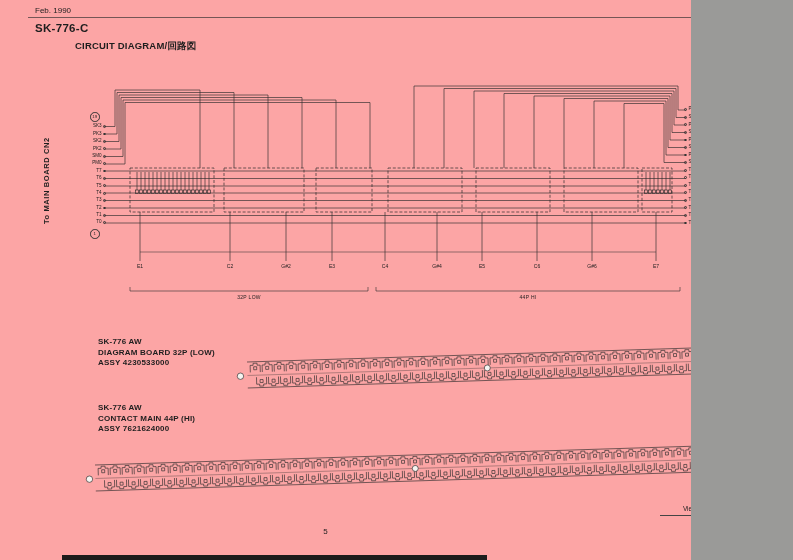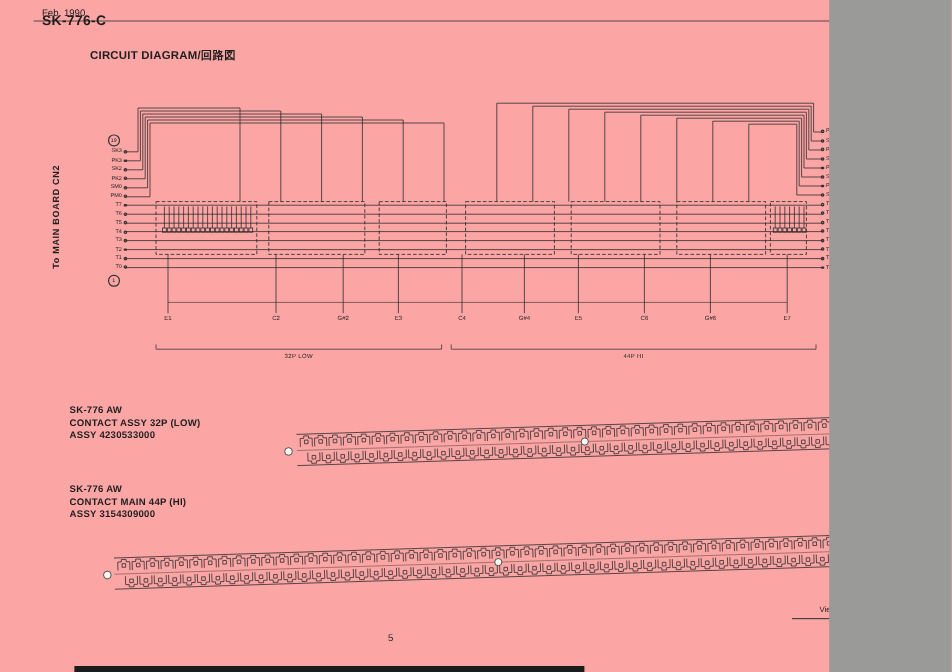--- a/index.html
+++ b/index.html
@@ -4,21 +4,21 @@
 <style>
   * { margin:0; padding:0; box-sizing:border-box; }
   html,body { width:793px; height:560px; }
   body { font-family:"Liberation Sans", sans-serif; background:#9a9a98; }
   .page { position:relative; width:691px; height:560px; background:#fca5a5; color:#1e1e1e; overflow:hidden; }
   .abs { position:absolute; }
   svg.lineart { position:absolute; left:0; top:0; }
 
   .date-label { left:35px; top:6px; font-size:8px; }
   .model-label { left:0; right:0; top:5px; text-align:center; font-size:9px; font-weight:bold; letter-spacing:1.5px; }
-  .title-code { left:35px; top:12px; font-size:11.5px; font-weight:bold; letter-spacing:0.3px; }
+  .title-code { left:35px; top:22px; font-size:11.5px; font-weight:bold; letter-spacing:0.3px; }
   .title-heading { left:35px; top:40px; font-size:9.5px; font-weight:bold; letter-spacing:0.2px;margin-left:40px; }
 
   .vlabel { position:absolute; writing-mode:vertical-rl; transform:rotate(180deg);
             font-size:7.5px; font-weight:bold; letter-spacing:0.6px; height:130px; text-align:center; }
   .vlabel.left { left:42px; top:116px; }
   .vlabel.right { left:757px; top:112px; }
 
   .pin-col { position:absolute; display:flex; flex-direction:column; }
   .pin-col .pin-row { display:flex; align-items:center; font-size:4.6px; line-height:1; }
   .pin-col.left { left:70px; top:123px; width:36px; }
@@ -28,21 +28,21 @@
   .pin-dot { width:2.8px; height:2.8px; border:0.6px solid #333; border-radius:50%; flex:0 0 auto; }
   .pin-col.left .pin-dot { margin-left:1.6px; }
   .pin-col.right .pin-dot { margin-right:1.6px; }
 
   .circ { position:absolute; width:9.5px; height:9.5px; border:0.8px solid #333; border-radius:50%;
           display:flex; align-items:center; justify-content:center; font-size:4.4px; }
 
   .keylab { position:absolute; top:263px; font-size:5px; transform:translateX(-50%); }
   .bracketlab { position:absolute; top:294px; font-size:5px; transform:translateX(-50%); letter-spacing:0.3px; }
 
-  .boardtext { position:absolute; font-size:8px; font-weight:600; line-height:10.5px; letter-spacing:0.2px; }
+  .boardtext { position:absolute; font-size:8px; font-weight:600; line-height:10.5px; letter-spacing:0.2px;margin-left:40px; }
   .boardtext.low { left:58px; top:337px; }
   .boardtext.hi  { left:58px; top:403px; }
 
   .view-note { position:absolute; left:660px; top:505px; width:110px; text-align:center;
                font-size:6.5px; padding-bottom:3px; border-bottom:0.8px solid #444; }
   .page-number { position:absolute; left:0; right:40px; top:527px; text-align:center; font-size:8px; }
   .scan-bar { position:absolute; left:62px; top:555px; width:425px; height:5px; background:#1c1c1c; }
 </style>
 </head>
 <body>
@@ -969,25 +969,25 @@
   <span class="keylab" style="left:482px">E5</span>
   <span class="keylab" style="left:537px">C6</span>
   <span class="keylab" style="left:592px">G#6</span>
   <span class="keylab" style="left:656px">E7</span>
 
   <span class="bracketlab" style="left:249px">32P LOW</span>
   <span class="bracketlab" style="left:528px">44P HI</span>
 
   <div class="boardtext low">
     <div>SK-776 AW</div>
-    <div>CONTACT ASSY 32P (LOW)</div>
+    <div>DIAGRAM BOARD 32P (LOW)</div>
     <div>ASSY 4230533000</div>
   </div>
   <div class="boardtext hi">
     <div>SK-776 AW</div>
     <div>CONTACT MAIN 44P (HI)</div>
-    <div>ASSY 3154309000</div>
+    <div>ASSY 7621624000</div>
   </div>
 
   <div class="view-note">View from carbon side</div>
   <div class="page-number">5</div>
   <div class="scan-bar"></div>
 </div>
 
 </body></html>

